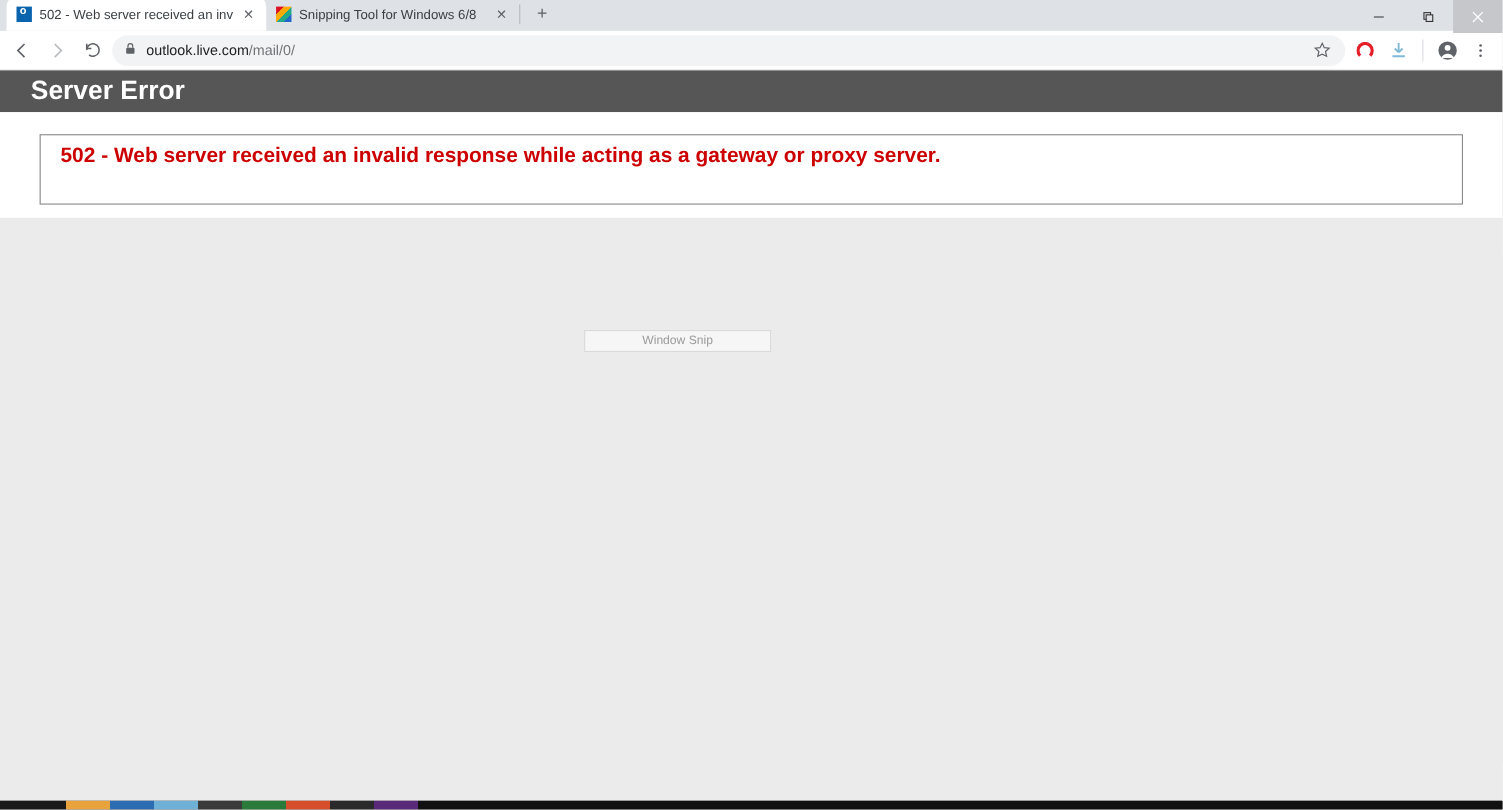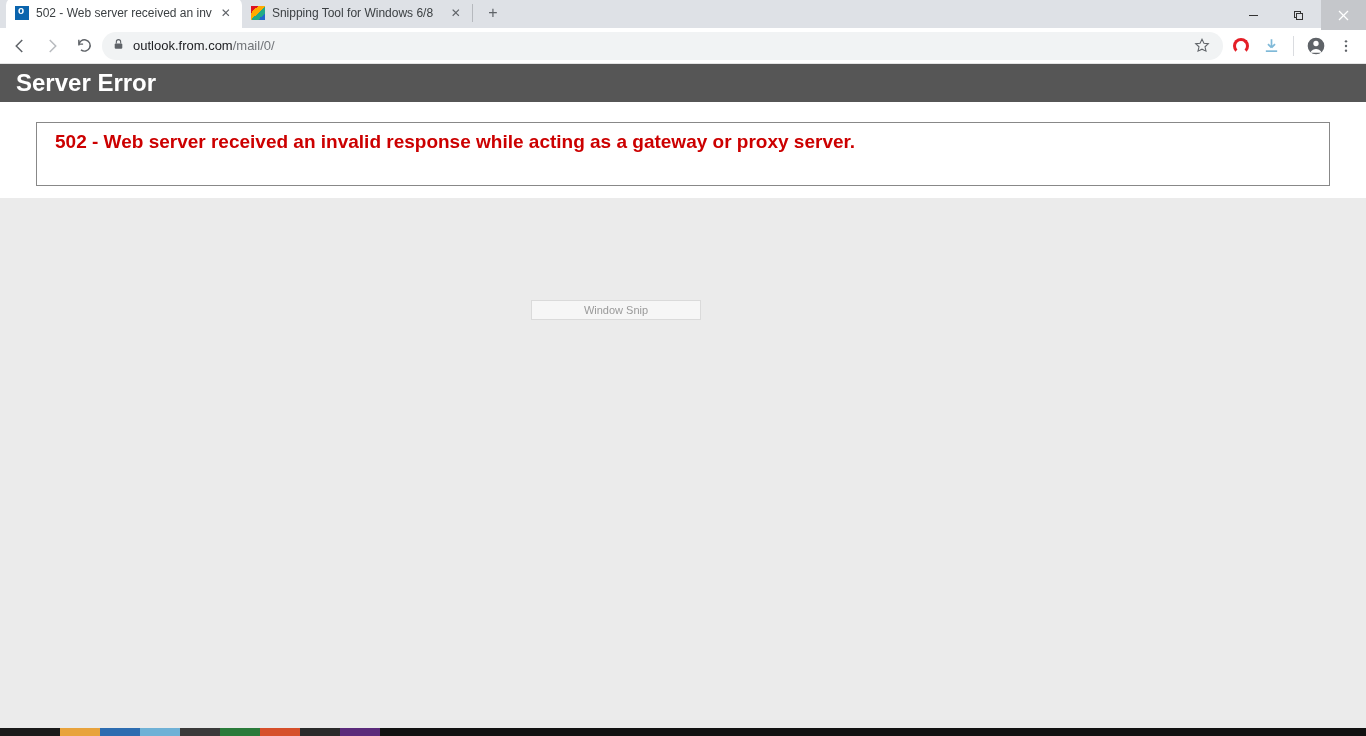--- a/index.html
+++ b/index.html
@@ -33,21 +33,21 @@
   .tool-icon.disabled { color:#b8bbbf; }
   .omnibox { flex:1; height:28px; background:#f1f3f4; border-radius:14px; display:flex; align-items:center; padding:0 10px; gap:8px; color:#202124; font-size:13px; }
   .omnibox .lock { color:#5f6368; }
   .omnibox .url { flex:1; white-space:nowrap; overflow:hidden; }
   .omnibox .url .path { color:#717478; }
   .right-icons { display:flex; align-items:center; gap:2px; }
   .right-icons .sep { width:1px; height:20px; background:#dadce0; margin:0 6px; }
 
   
   .page { flex:1; background:#ebebeb; position:relative; }
-  .error-header { background:#565656; color:#fff; padding:5px 0 5px 16px; font-size:24px; font-weight:bold; font-family:"trebuchet ms", Arial, sans-serif; }
+  .error-header { background:#565656; color:#fff; padding:5px 0 5px 28px; font-size:24px; font-weight:bold; font-family:"trebuchet ms", Arial, sans-serif; }
   .error-body-wrap { background:#fff; margin:0; padding:10px 22px 12px 22px; }
   .error-box { border:1px solid #888; background:#fff; padding:8px 18px 14px 18px; margin:10px 14px 0 14px; }
   .error-title { color:#c00; font-size:19px; font-weight:bold; font-family:"trebuchet ms", Arial, sans-serif; margin-bottom:18px; }
   .error-desc { color:#000; font-size:13.5px; font-weight:bold; font-family:"trebuchet ms", Arial, sans-serif; line-height:1.35; }
 
   .snip-tooltip {
     position:absolute; left:531px; top:236px; width:170px; height:20px;
     background:rgba(255,255,255,0.55); border:1px solid rgba(200,200,200,0.6);
     font-size:11px; color:#9a9a9a; display:flex; align-items:center; justify-content:center;
   }
@@ -122,21 +122,21 @@
       </svg>
   </div>
   <div class="omnibox">
     <span class="lock">
       <svg width="13" height="13" viewBox="0 0 24 24">
           <rect x="5" y="10" width="14" height="10" rx="2" fill="#5f6368"></rect>
           <path d="M8 10V7a4 4 0 0 1 8 0v3" fill="none" stroke="#5f6368" stroke-width="2"></path>
         </svg>
     </span>
     <span class="url">
-      <span>outlook.from.com</span><span class="path">/mail/0/</span>
+      <span>outlook.live.com</span><span class="path">/mail/0/</span>
     </span>
     <span class="tool-icon" style="width:22px;height:22px">
       <svg width="16" height="16" viewBox="0 0 24 24">
           <path d="M12 2l2.9 6 6.6.6-5 4.6 1.5 6.5L12 16.8 6 19.7l1.5-6.5-5-4.6 6.6-.6z" fill="none" stroke="#5f6368" stroke-width="1.6"></path>
         </svg>
     </span>
   </div>
   <div class="right-icons">
     <div class="tool-icon">
         <span class="opera-icon"></span>

